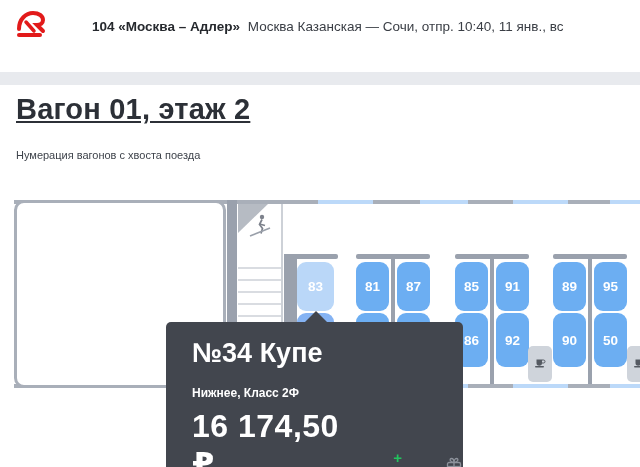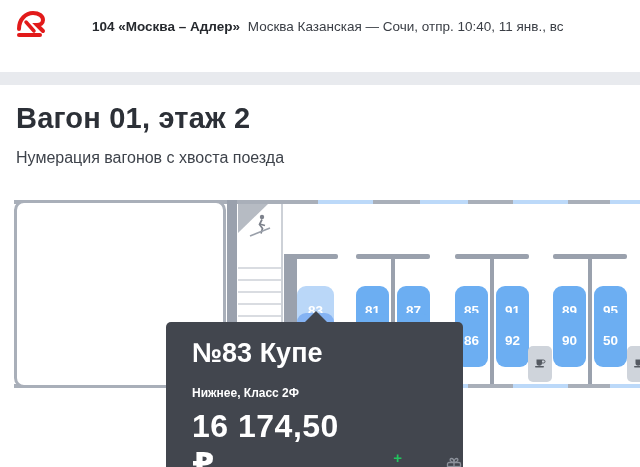--- a/index.html
+++ b/index.html
@@ -7,42 +7,42 @@
           font-family:"Liberation Sans","DejaVu Sans",sans-serif;}
 
   
   .header{position:absolute;left:16px;top:10px;display:flex;align-items:center;gap:12px;}
   .header-text{font-size:13.5px;color:#3a3e45;white-space:nowrap;}
   .header-text .bold{font-weight:700;color:#26292e;margin-right:4px;margin-left:34px;}
   .band{position:absolute;left:0;top:72px;width:640px;height:13px;background:#e8eaee;}
 
   
   .h1{position:absolute;left:16px;font-size:29px;font-weight:700;color:#2c3037;letter-spacing:.2px;}
-  #h1-main{top:102px;}
-  .subtitle{position:absolute;left:16px;top:149px;font-size:16px;color:#3e434b;}
+  #h1-main{top:93px;text-decoration:underline;}
+  .subtitle{position:absolute;left:16px;top:149px;font-size:11px;color:#3e434b;}
   #h1-next{top:416px;z-index:1;}
 
   
   .border-h{position:absolute;left:14px;width:626px;height:4px;background:#a9afb9;}
   .win{position:absolute;height:4px;background:#bcd9f9;z-index:2;}
   .room{position:absolute;left:14px;top:200px;width:212px;height:188px;background:#fff;
         border:3px solid #a9afb9;border-radius:10px;box-sizing:border-box;}
   .wall-v{position:absolute;background:#9aa1ad;}
   .triangle{position:absolute;left:238px;top:204px;width:30px;height:29px;background:#b6bbc3;
             clip-path:polygon(0 0,100% 0,0 100%);}
   .person{position:absolute;left:248px;top:213px;}
   .stairs{position:absolute;left:238px;top:257px;width:43px;height:63px;
           background:repeating-linear-gradient(to bottom,#ffffff 0 10.5px,#d9dce1 10.5px 12px);}
   .stair-line{position:absolute;left:281px;top:204px;width:2px;height:180px;background:#cdd1d7;}
 
   .table-bar{position:absolute;top:254px;height:5px;background:#9aa1ad;border-radius:2px;}
   .divider{position:absolute;top:254px;width:4px;height:130px;background:#9aa1ad;}
   .seat{position:absolute;display:flex;align-items:center;justify-content:center;width:33px;
         color:#fff;font-weight:700;font-size:13.5px;background:#6caef2;border-radius:9px;}
-  .seat.top{top:262px;height:49px;margin-top:24px;}
+  .seat.top{top:262px;height:49px;}
   .seat.bot{top:313px;height:54px;}
   .seat.hl{background:#bad7f8;}
   .seat.sliver{background:#85b3f3;}
   .service{position:absolute;top:346px;width:24px;height:36px;background:#cfd4db;border-radius:5px;
            display:flex;align-items:center;justify-content:center;}
 
   
   .tooltip{position:absolute;left:166px;top:322px;width:297px;height:160px;background:#42464e;
            border-radius:5px;z-index:5;padding:16px 0 0 26px;box-sizing:border-box;color:#fff;}
   .arrow{position:absolute;left:305px;top:311px;width:0;height:0;z-index:6;
@@ -149,21 +149,21 @@
           <path d="M9 5 h1.5 a1.5 1.5 0 0 1 0 3 H9" fill="none" stroke="#555a62" stroke-width="1"></path>
           <rect x="2" y="11" width="9" height="1.6" rx="0.8" fill="#555a62"></rect>
         </svg>
       </span>
     </div>
   </div>
 
 
   <div class="arrow"></div>
   <div class="tooltip">
-    <div class="tt-title">№83 Купе</div>
+    <div class="tt-title">№34 Купе</div>
     <div class="tt-sub">Нижнее, Класс 2Ф</div>
     <div class="tt-price-row">
       <span class="tt-price">16 174,50 ₽</span>
       <span class="tt-bonus">
         <span>+ 4842</span>
         <span>
           <svg width="18" height="18" viewBox="0 0 18 18" fill="none" stroke="#8d929b" stroke-width="1.3">
             <rect x="2.5" y="6.5" width="13" height="9" rx="1.5"></rect>
             <line x1="9" y1="6.5" x2="9" y2="15.5"></line>
             <line x1="2.5" y1="10.5" x2="15.5" y2="10.5"></line>

